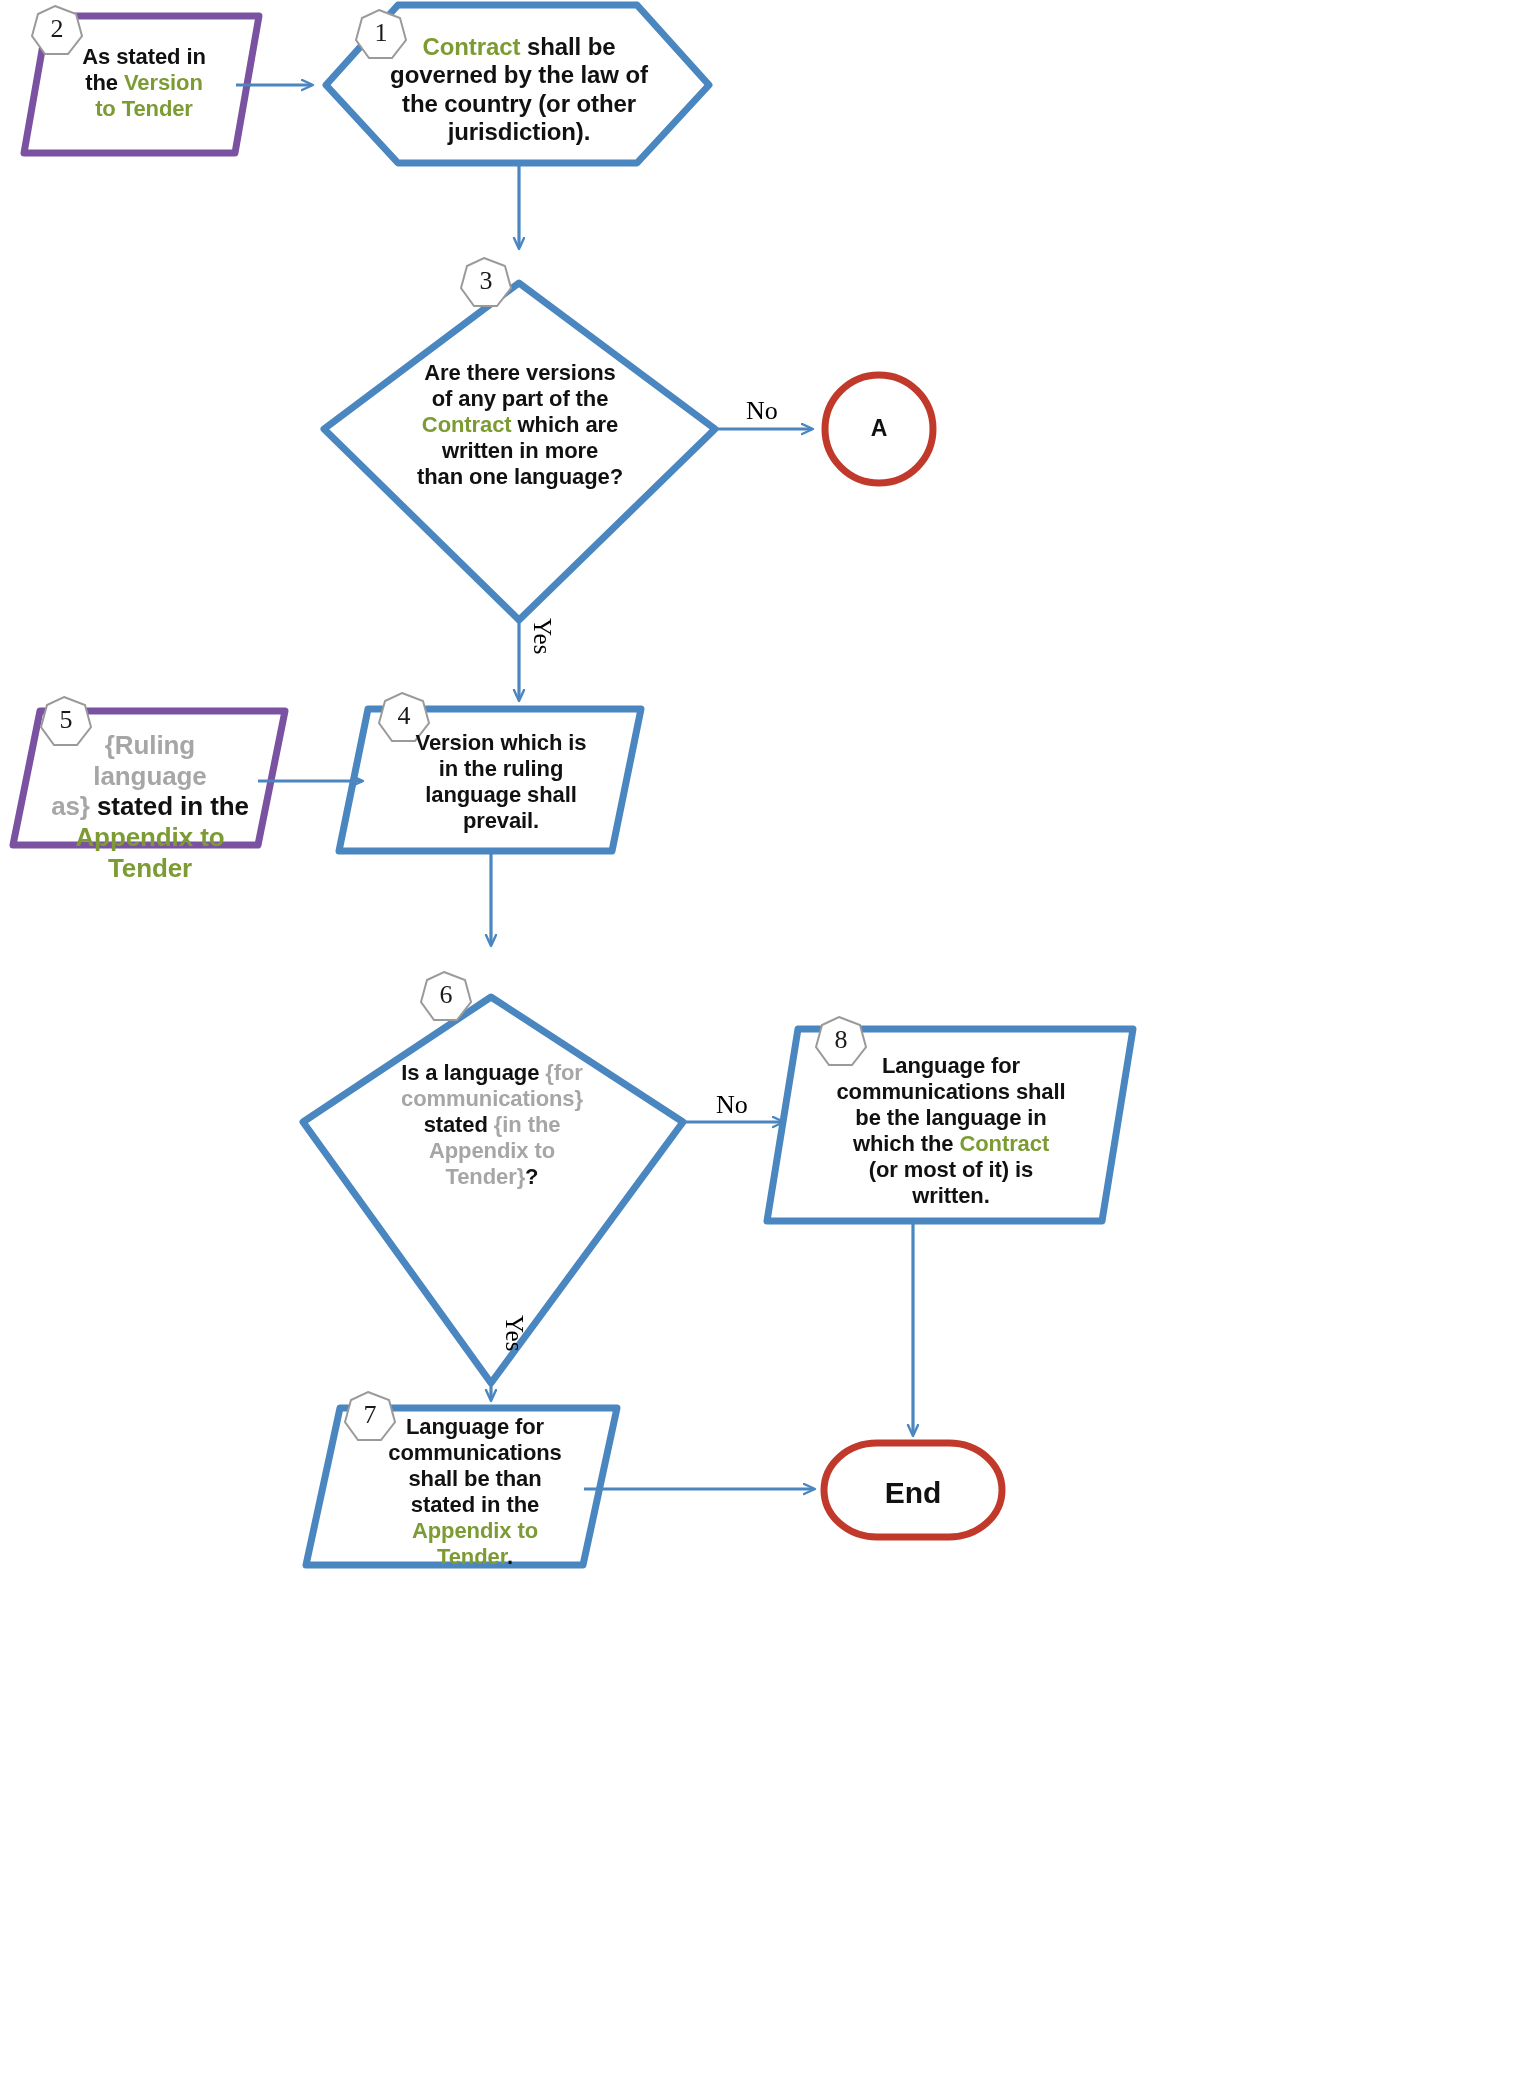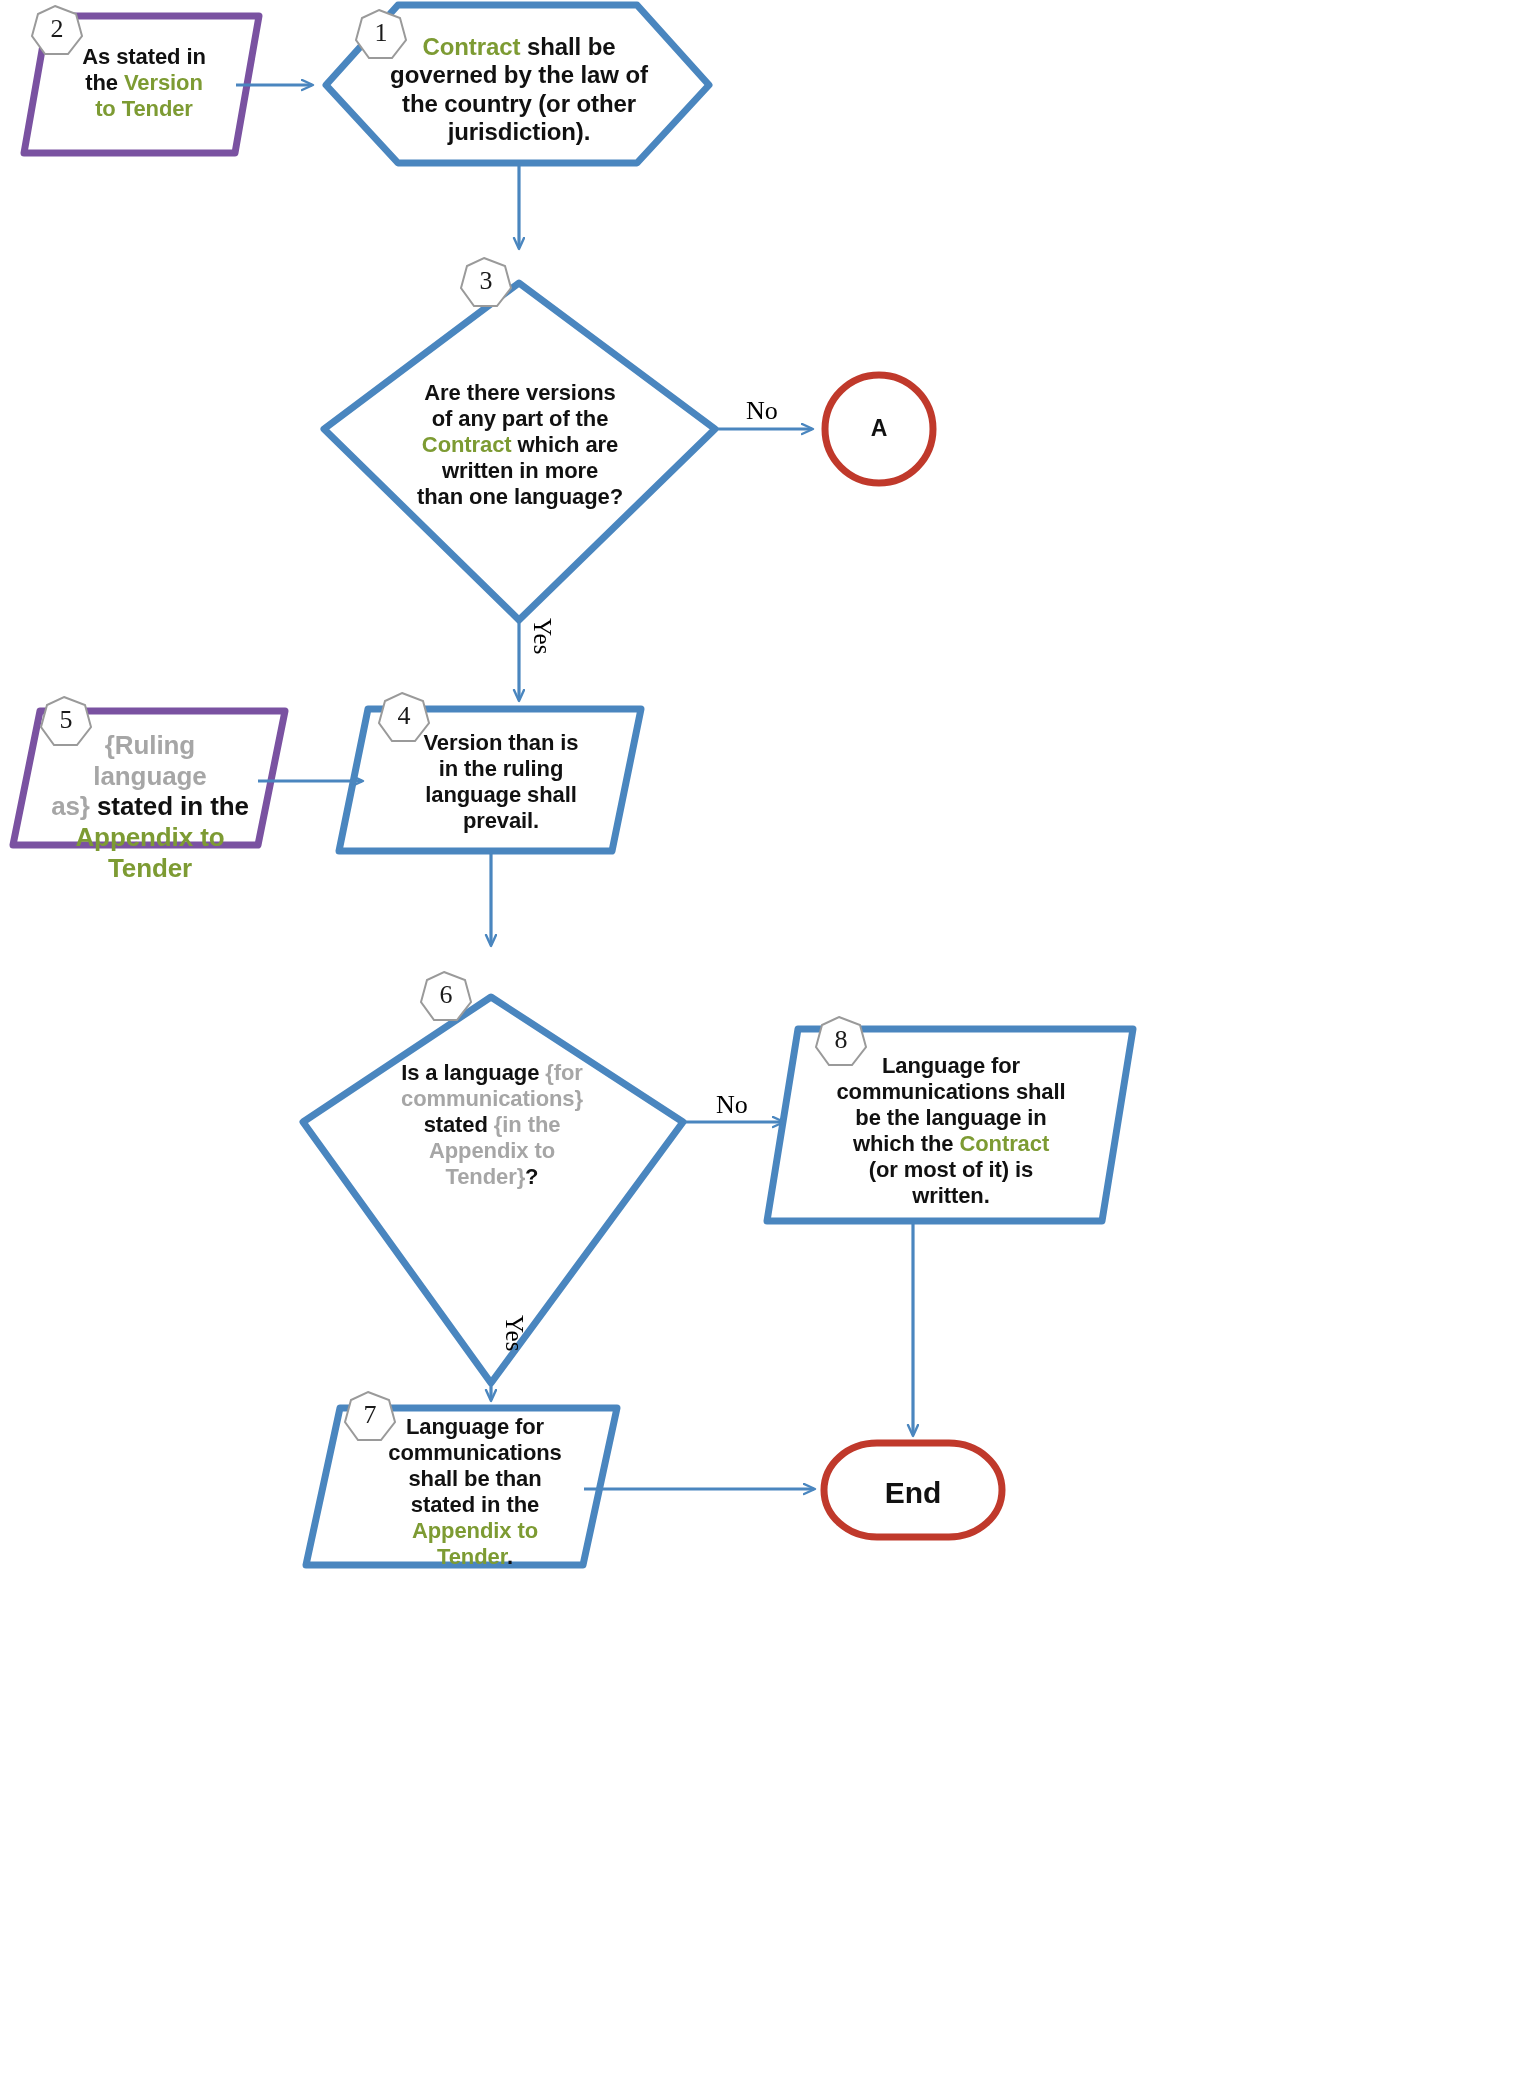--- a/index.html
+++ b/index.html
@@ -142,39 +142,39 @@
       <div><span class="kw-contract">to Tender</span></div>
     </div>
 
   <div class="node-text" style="left:390px;top:33px;width:258px;font-size:24px;">
       <div><span class="kw-contract">Contract</span><span> shall be</span></div>
       <div><span>governed by the law of</span></div>
       <div><span>the country (or other</span></div>
       <div><span>jurisdiction).</span></div>
     </div>
 
-  <div class="node-text" style="left:396px;top:380px;width:248px;font-size:22px;">
+  <div class="node-text" style="left:396px;top:360px;width:248px;font-size:22px;">
       <div><span>Are there versions</span></div>
       <div><span>of any part of the</span></div>
       <div><span class="kw-contract">Contract</span><span> which are</span></div>
       <div><span>written in more</span></div>
       <div><span>than one language?</span></div>
     </div>
 
   <div class="term-text" style="left:829px;top:415px;width:100px;font-size:23px;">A</div>
 
   <div class="node-text" style="left:50px;top:730px;width:200px;font-size:26px;">
       <div><span class="kw-muted">{Ruling language</span></div>
       <div><span class="kw-muted">as}</span><span> stated in the</span></div>
       <div><span class="kw-contract">Appendix to</span></div>
       <div><span class="kw-contract">Tender</span></div>
     </div>
 
   <div class="node-text" style="left:390px;top:730px;width:222px;font-size:22px;">
-      <div><span>Version than is</span></div>
+      <div><span>Version which is</span></div>
       <div><span>in the ruling</span></div>
       <div><span>language shall</span></div>
       <div><span>prevail.</span></div>
     </div>
 
   <div class="node-text" style="left:376px;top:1060px;width:232px;font-size:22px;">
       <div><span>Is a language </span><span class="kw-muted">{for</span></div>
       <div><span class="kw-muted">communications}</span></div>
       <div><span>stated </span><span class="kw-muted">{in the</span></div>
       <div><span class="kw-muted">Appendix to</span></div>

